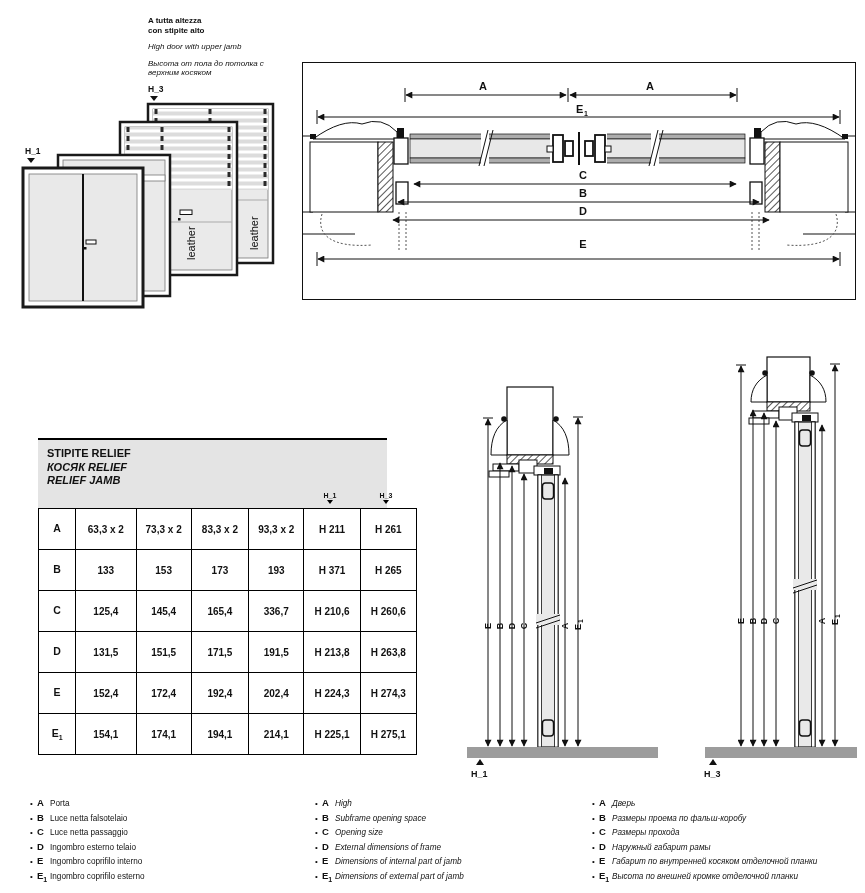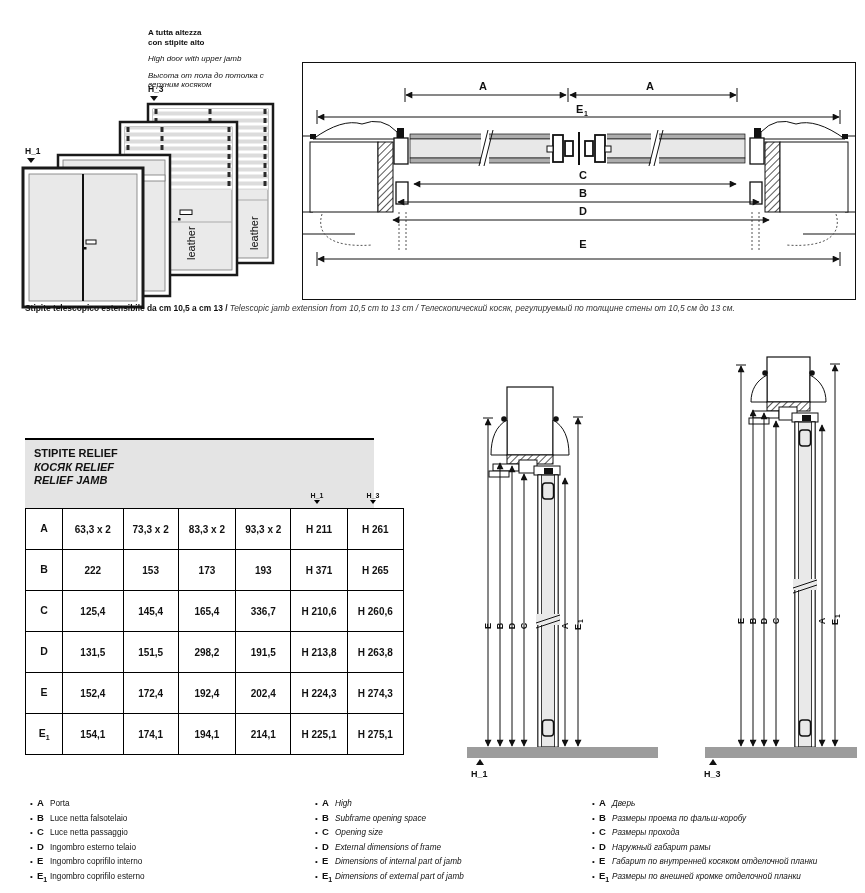--- a/index.html
+++ b/index.html
@@ -1,30 +1,30 @@
 <!DOCTYPE html>
 <html><head>
 <meta charset="utf-8">
 <style>
   html,body{margin:0;padding:0;background:#fff;}
   .page{position:relative;width:865px;height:893px;background:#fff;overflow:hidden;
         font-family:"Liberation Sans",sans-serif;color:#111;}
   .abs{position:absolute;}
   
-  .note{left:148px;top:16px;font-size:8px;line-height:9.5px;margin-top:12px;}
+  .note{left:148px;top:16px;font-size:8px;line-height:9.5px;}
   .note .b{font-weight:bold;}
   .note .i{font-style:italic;}
   .note div{white-space:nowrap;}
   .sp{height:7px;}
   
   .caption{left:25px;top:303px;width:835px;font-size:8.4px;white-space:nowrap;}
   .caption .b{font-weight:bold;}
   .caption .i{font-style:italic;color:#333;}
   
-  .spec{left:25px;top:438px;width:349px;}
+  .spec{left:38px;top:438px;width:349px;}
   .spec .thead{position:relative;height:70px;background:#e4e4e4;border-top:2px solid #000;box-sizing:border-box;}
   .spec .titles{padding:7px 0 0 9px;font-size:11px;font-weight:bold;line-height:13.5px;}
   .spec .titles .it2{font-style:italic;}
   .col-lab{position:absolute;bottom:4px;width:28px;text-align:center;font-size:7px;font-weight:bold;}
   .tri-down{width:0;height:0;border-left:3.5px solid transparent;border-right:3.5px solid transparent;
             border-top:4.5px solid #000;margin:1px auto 0;}
   table.grid{border-collapse:collapse;table-layout:fixed;width:379px;}
   table.grid td{border:1px solid #000;height:40px;text-align:center;vertical-align:middle;
                 font-size:10px;font-weight:bold;padding:0;}
   table.grid td.rl{font-size:10.5px;}
@@ -201,23 +201,20 @@
     <text x="281" y="135" font-size="11" font-weight="bold" text-anchor="middle">B</text>
     <line x1="96" y1="140" x2="457" y2="140" stroke="#111" marker-start="url(#arr)" marker-end="url(#arr)"></line>
     <text x="281" y="153" font-size="11" font-weight="bold" text-anchor="middle">D</text>
     <line x1="91" y1="158" x2="467" y2="158" stroke="#111" marker-start="url(#arr)" marker-end="url(#arr)"></line>
     <text x="281" y="186" font-size="11" font-weight="bold" text-anchor="middle">E</text>
     <line x1="15" y1="190" x2="15" y2="204" stroke="#111"></line>
     <line x1="538" y1="190" x2="538" y2="204" stroke="#111"></line>
     <line x1="16" y1="197" x2="537" y2="197" stroke="#111" marker-start="url(#arr)" marker-end="url(#arr)"></line>
   </svg>
 
-  <div class="abs caption">
-    <span class="b">Stipite telescopico estensibile da cm 10,5 a cm 13 / </span><span class="i">Telescopic jamb extension from 10,5 cm to 13 cm / Телескопический косяк, регулируемый по толщине стены от 10,5 см до 13 см.</span>
-  </div>
 
   <div class="abs spec">
     <div class="thead">
       <div class="titles">
         <div>STIPITE RELIEF</div>
         <div class="it2">КОСЯК RELIEF</div>
         <div class="it2">RELIEF JAMB</div>
       </div>
       <div class="col-lab" style="left:278px;">
         <span>H_1</span><div class="tri-down"></div>
@@ -241,41 +238,41 @@
           <td class="rl"><span>A</span><sub></sub></td>
           <td>63,3 x 2</td>
             <td>73,3 x 2</td>
             <td>83,3 x 2</td>
             <td>93,3 x 2</td>
             <td>H 211</td>
             <td>H 261</td>
         </tr>
         <tr>
           <td class="rl"><span>B</span><sub></sub></td>
-          <td>222</td>
+          <td>133</td>
             <td>153</td>
             <td>173</td>
             <td>193</td>
             <td>H 371</td>
             <td>H 265</td>
         </tr>
         <tr>
           <td class="rl"><span>C</span><sub></sub></td>
           <td>125,4</td>
             <td>145,4</td>
             <td>165,4</td>
             <td>336,7</td>
             <td>H 210,6</td>
             <td>H 260,6</td>
         </tr>
         <tr>
           <td class="rl"><span>D</span><sub></sub></td>
           <td>131,5</td>
             <td>151,5</td>
-            <td>298,2</td>
+            <td>171,5</td>
             <td>191,5</td>
             <td>H 213,8</td>
             <td>H 263,8</td>
         </tr>
         <tr>
           <td class="rl"><span>E</span><sub></sub></td>
           <td>152,4</td>
             <td>172,4</td>
             <td>192,4</td>
             <td>202,4</td>
@@ -481,17 +478,17 @@
         <span class="tx">Наружный габарит рамы</span>
       </div>
     <div class="row">
         <span class="bu">•</span>
         <span class="k"><span>E</span><sub></sub></span>
         <span class="tx">Габарит по внутренней косяком отделочной планки</span>
       </div>
     <div class="row">
         <span class="bu">•</span>
         <span class="k"><span>E</span><sub>1</sub></span>
-        <span class="tx">Размеры по внешней кромке отделочной планки</span>
+        <span class="tx">Высота по внешней кромке отделочной планки</span>
       </div>
   </div>
 
 </div>
 
 </body></html>

